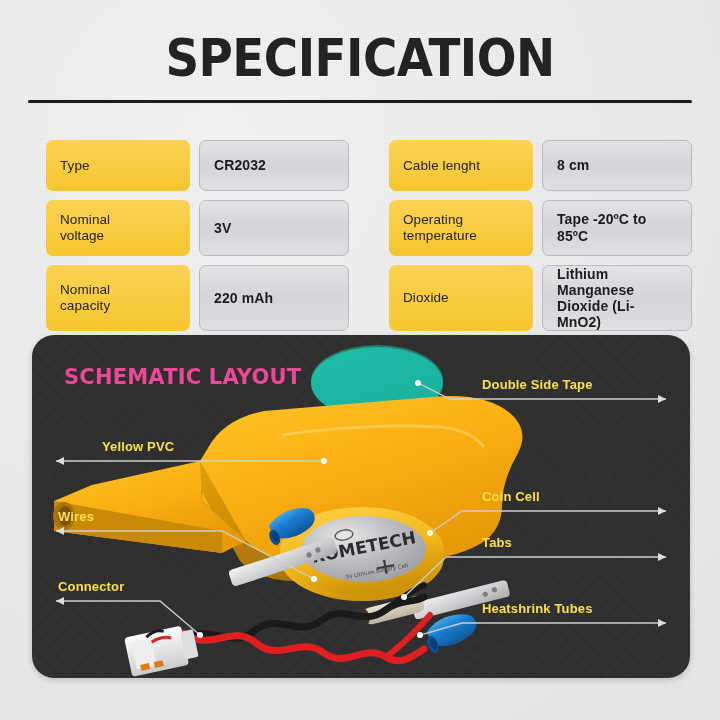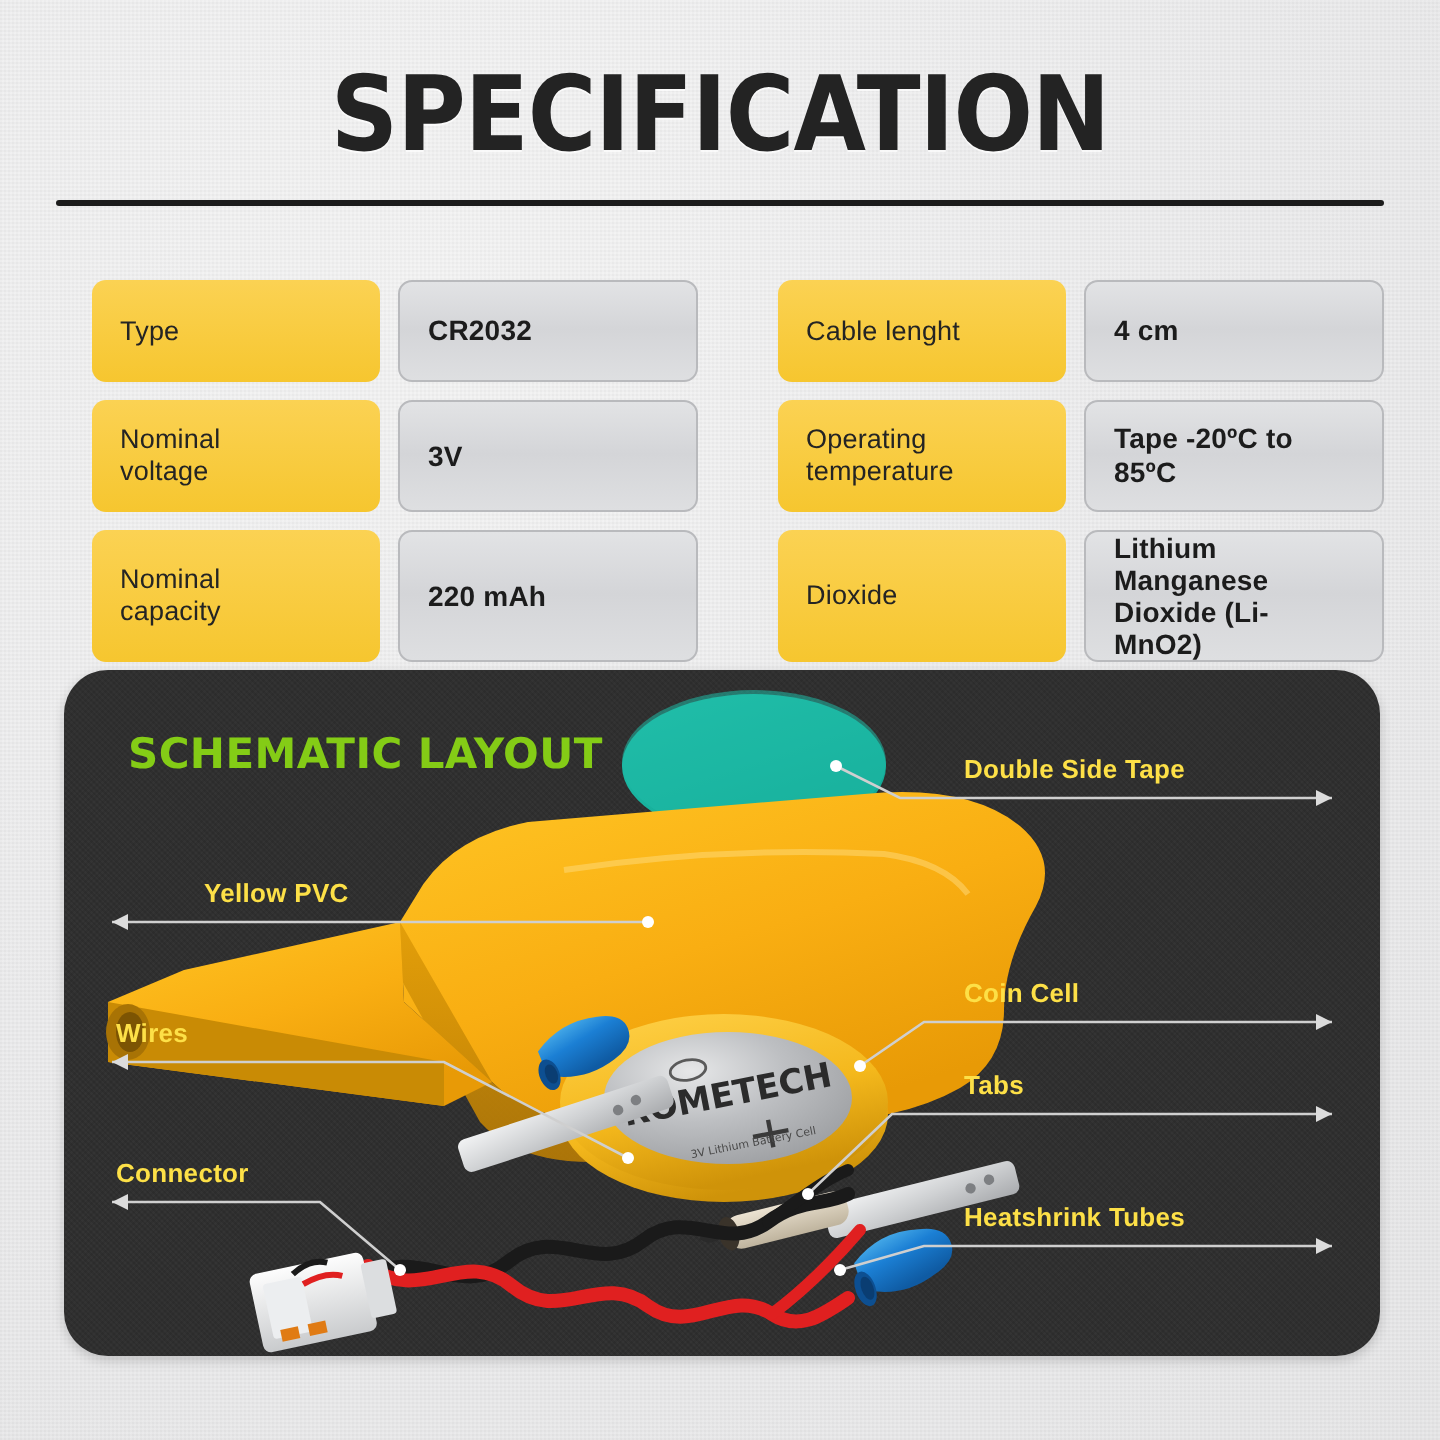--- a/index.html
+++ b/index.html
@@ -137,21 +137,21 @@
     left: 32px;
     top: 30px;
     z-index: 6;
   }
   .panel-title .l1 {
     font-family: "DejaVu Sans", sans-serif;
     font-weight: 900;
     font-size: 21px;
     line-height: 25px;
     letter-spacing: .2px;
-    color: #84cc16;
+    color: #ec4899;
   }
   .panel-title .l2 {
     font-family: "DejaVu Sans", sans-serif;
     font-weight: 900;
     font-size: 21px;
     line-height: 27px;
     letter-spacing: .2px;
     color: #ffffff;
   }
 
@@ -189,21 +189,21 @@
 
 <div class="spec-table">
 
   <div class="spec-row">
     <div class="spec-key">Type</div>
     <div class="spec-val">CR2032</div>
   </div>
 
   <div class="spec-row">
     <div class="spec-key">Cable lenght</div>
-    <div class="spec-val">4 cm</div>
+    <div class="spec-val">8 cm</div>
   </div>
 
   <div class="spec-row tall">
     <div class="spec-key" style="white-space:pre-line">Nominal
 voltage</div>
     <div class="spec-val">3V</div>
   </div>
 
   <div class="spec-row tall">
     <div class="spec-key" style="white-space:pre-line">Operating

